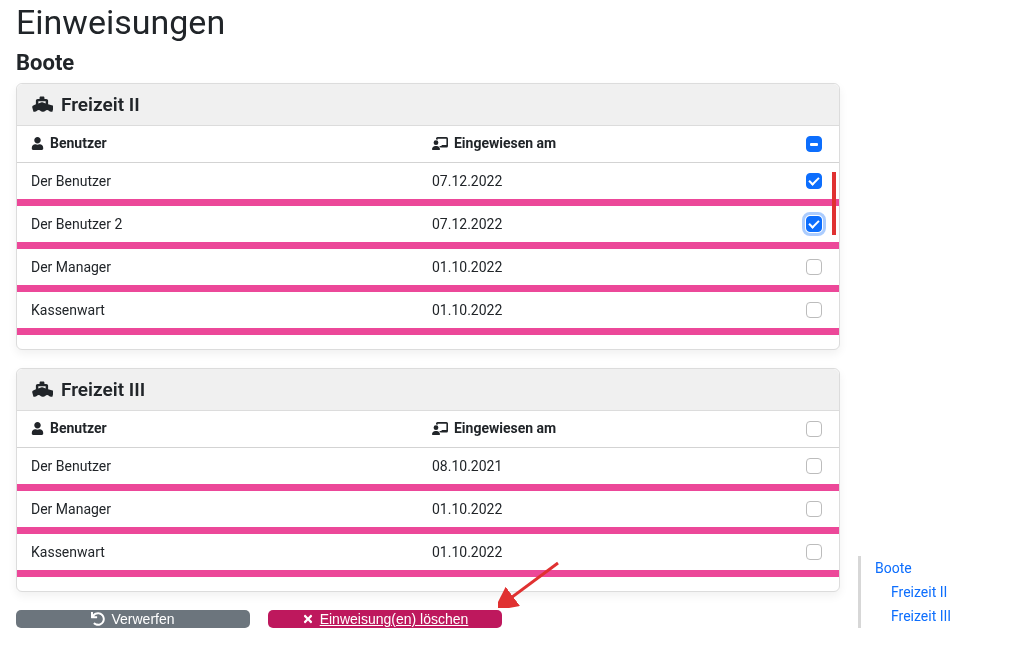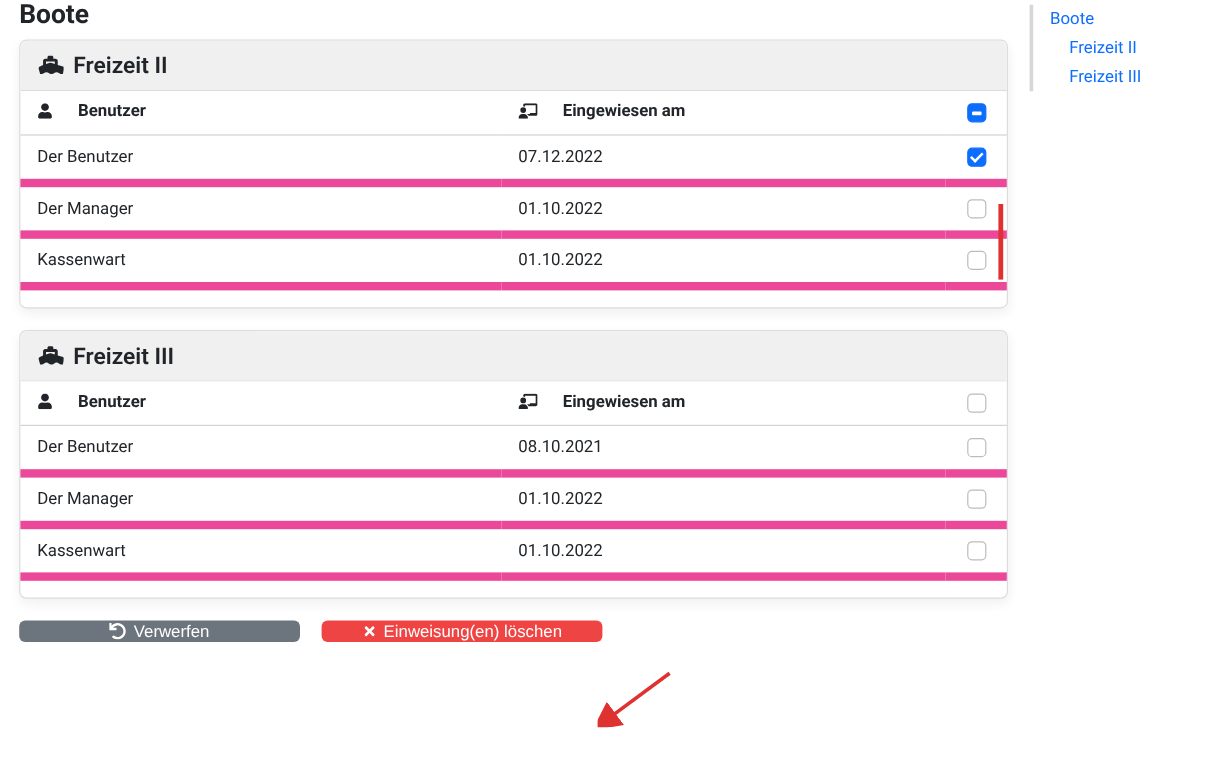--- a/index.html
+++ b/index.html
@@ -16,21 +16,21 @@
     position: relative;
     padding: 0 16px;
   }
   h1.page-title {
     font-size: 34px;
     font-weight: 400;
     margin: 2px 0 8px 0;
   }
   .content-wrap {
     display: flex;
-    align-items: flex-start;
+    align-items: flex-end;
   }
   .main {
     flex: 0 0 824px;
   }
   h2.section-title {
     font-size: 22px;
     font-weight: 700;
     margin: 0 0 8px 0;
   }
   .sidenav {
@@ -79,21 +79,21 @@
   }
   .table th {
     font-weight: 700;
   }
   .table tr.header-row th {
     border-bottom: 1px solid #d3d3d3;
   }
   .col-user { width: 50%; }
   .col-date { width: 46%; }
   .col-check { width: 4%; text-align: right; }
-  .th-inner { display: inline-flex; align-items: center; gap: 21px; }
+  .th-inner { display: inline-flex; align-items: center; gap: 6px; }
   .chk {
     appearance: none;
     width: 16px;
     height: 16px;
     border: 1px solid #bcbcbc;
     border-radius: 4px;
     position: relative;
     cursor: pointer;
     vertical-align: middle;
   }
@@ -150,35 +150,36 @@
     border-radius: 5px;
     color: #fff;
     font-size: 14px;
     display: inline-flex;
     align-items: center;
     justify-content: center;
     gap: 6px;
     cursor: pointer;
   }
   .btn-secondary { background: #6c757d; }
-  .btn-danger { background: #ef4444; }
+  .btn-danger { background: #be185d; text-decoration: underline; }
   .arrow {
     position: absolute;
     left: 498px;
     top: 556px;
     width: 70px;
     height: 50px;
     pointer-events: none;
   }
   svg.icon { display: inline-block; vertical-align: middle; }
 </style>
 </head>
 <body>
 
 <div class="page">
+  <h1 class="page-title">Einweisungen</h1>
 
   <div class="content-wrap">
     <div class="main">
       <h2 class="section-title">Boote</h2>
 
       <div class="card" style="position:relative;">
         <div class="card-header">
           <svg class="icon" width="22" height="20" viewBox="0 0 576 512" fill="#212529">
               <path d="M256 32c-17.7 0-32 14.3-32 32v32h-48c-26.5 0-48 21.5-48 48v92.2L59.1 268.6C42 274.3 32 290.3 32 308.3c0 4.3.6 8.6 1.7 12.8L64 432h35.2c19.1 0 37.4-7.6 50.9-21.1 28.1-28.1 73.7-28.1 101.8 0 13.5 13.5 31.8 21.1 50.9 21.1h18.4c19.1 0 37.4-7.6 50.9-21.1 28.1-28.1 73.7-28.1 101.8 0 13.5 13.5 31.8 21.1 50.9 21.1H560l30.3-110.9c1.1-4.2 1.7-8.5 1.7-12.8 0-18-10-34-27.1-39.7L448 236.2V144c0-26.5-21.5-48-48-48h-48V64c0-17.7-14.3-32-32-32h-64zM192 160h192v54.9l-84.9-28.3c-7.3-2.4-15-2.4-22.3 0L192 214.9V160z"></path>
             </svg>
@@ -206,20 +207,25 @@
             <th class="col-check">
               <input type="checkbox" class="chk indet" style="">
             </th>
           </tr>
           <tr>
             <td>Der Benutzer</td>
             <td>07.12.2022</td>
             <td class="col-check"><input type="checkbox" class="chk" checked="" style=""></td>
           </tr>
           <tr>
+            <td>Der Benutzer 2</td>
+            <td>07.12.2022</td>
+            <td class="col-check"><input type="checkbox" class="chk focus-ring" checked="" style=""></td>
+          </tr>
+          <tr>
             <td>Der Manager</td>
             <td>01.10.2022</td>
             <td class="col-check"><input type="checkbox" class="chk" style=""></td>
           </tr>
           <tr>
             <td>Kassenwart</td>
             <td>01.10.2022</td>
             <td class="col-check"><input type="checkbox" class="chk" style=""></td>
           </tr>
         </tbody>

